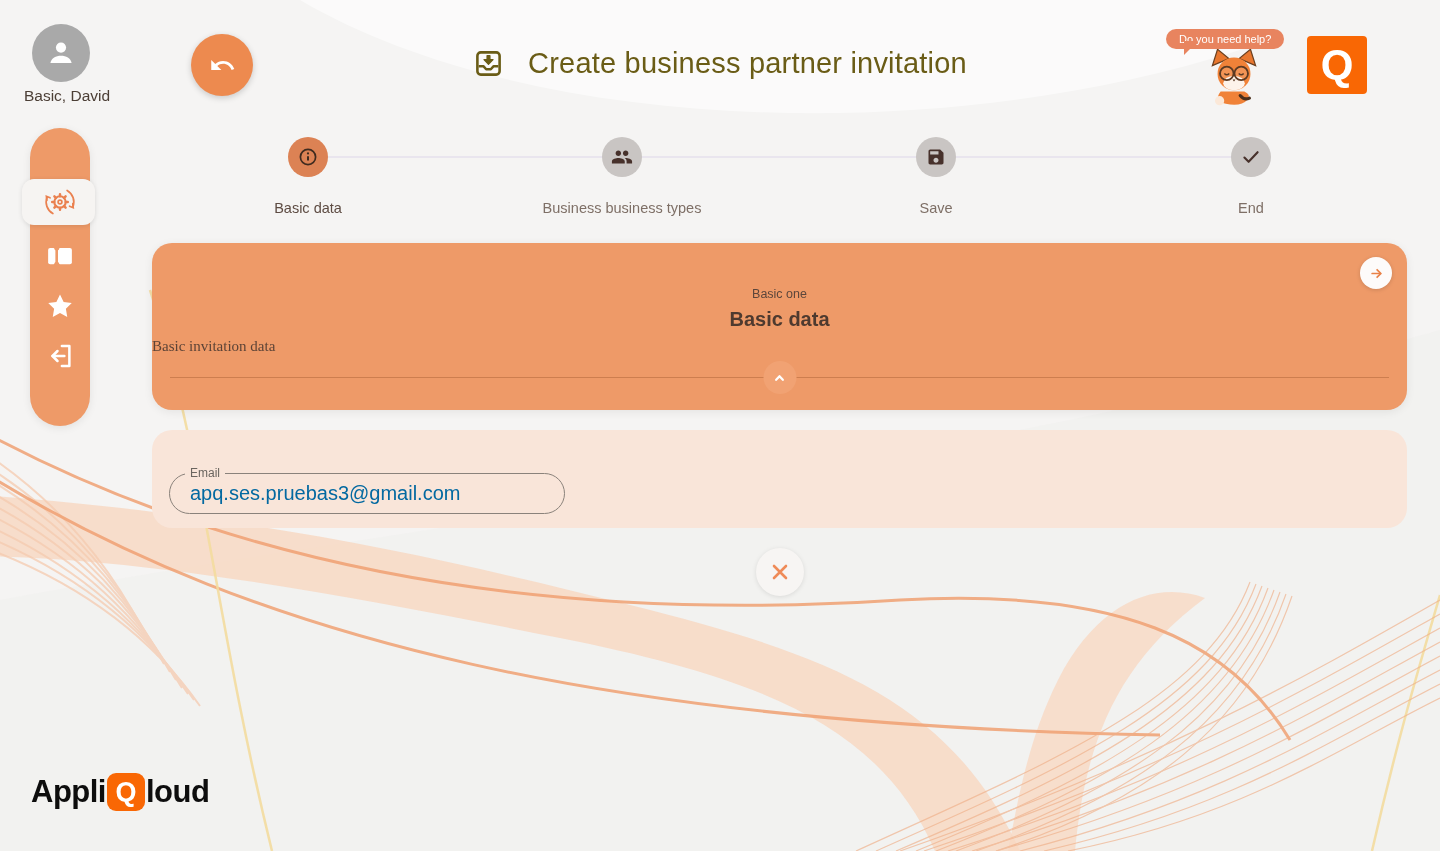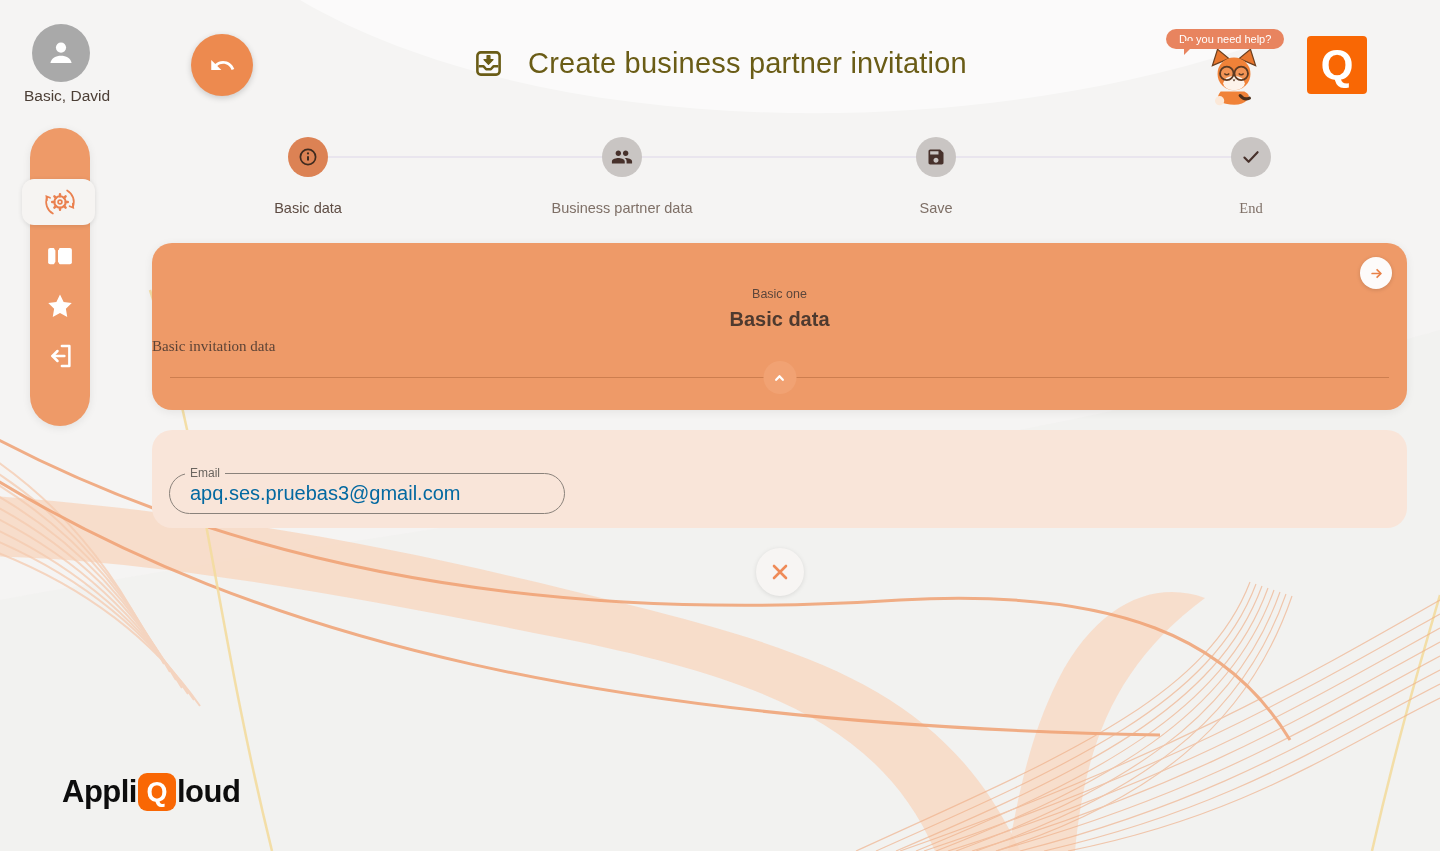--- a/index.html
+++ b/index.html
@@ -45,21 +45,21 @@
   
   .stepper{position:absolute;left:0;top:0;width:1440px;height:851px;z-index:1;pointer-events:none;}
   .step-line{position:absolute;left:308px;top:156px;width:943px;height:2px;background:var(--connector,#E9E5EE);}
   .step-circle{position:absolute;top:137px;width:40px;height:40px;border-radius:50%;
                display:flex;align-items:center;justify-content:center;pointer-events:auto;cursor:pointer;
                background:var(--step-inactive,#C9C5C3);}
   .step-circle.active{background:var(--accent-dark,#DC8254);}
   .sc-1{left:288px;} .sc-2{left:602px;} .sc-3{left:916px;} .sc-4{left:1231px;}
   .step-label{position:absolute;top:200px;text-align:center;font-size:14.5px;color:#7E6F66;}
   .step-label.active{color:#5D4B42;}
-  .sl-1{left:233px;width:150px;} .sl-2{left:512px;width:220px;} .sl-3{left:886px;width:100px;} .sl-4{left:1201px;width:100px;font-family:Liberation Serif, serif;}
+  .sl-1{left:233px;width:150px;} .sl-2{left:512px;width:220px;} .sl-3{left:886px;width:100px;} .sl-4{left:1201px;width:100px;}
 
   
   .step-card{position:absolute;left:152px;top:243px;width:1255px;height:167px;border-radius:20px;
              background:var(--accent,#EE9A68);z-index:2;box-shadow:0 2px 10px rgba(0,0,0,.07);}
   .step-card .small-label{margin-top:44px;text-align:center;font-size:12.5px;color:#5C463B;}
   .step-card .card-title{margin-top:7px;text-align:center;font-size:20px;font-weight:bold;color:#4E3A2F;}
   .step-card .card-sub{margin-top:7px;text-align:left;font-size:15px;color:#5C4336;font-family:Liberation Serif, serif;}
   .card-divider{position:absolute;left:18px;right:18px;top:134px;height:1px;background:rgba(130,62,24,.30);}
   .collapse-btn{position:absolute;left:50%;top:118px;transform:translateX(-50%);width:33px;height:33px;
                 border-radius:50%;background:#F1A273;display:flex;align-items:center;justify-content:center;cursor:pointer;}
@@ -77,21 +77,21 @@
   .email-field input{width:100%;height:100%;border:none;outline:none;background:transparent;
                padding:0 20px;font-size:20px;color:#0369a1;border-radius:28px;
                font-family:Liberation Sans, sans-serif;}
 
   
   .close-btn{position:absolute;left:756px;top:548px;width:48px;height:48px;border-radius:50%;
              background:#F7F5F3;display:flex;align-items:center;justify-content:center;z-index:2;
              box-shadow:0 1px 5px rgba(0,0,0,.10);cursor:pointer;}
 
   
-  .brand{position:absolute;left:31px;top:773px;display:flex;align-items:center;z-index:2;margin-left:31px;}
+  .brand{position:absolute;left:31px;top:773px;display:flex;align-items:center;z-index:2;}
   .brand .b-txt{font-size:31px;font-weight:800;color:#0d0d0d;letter-spacing:-.5px;}
   .brand .b-q{width:38px;height:38px;margin:0 1px;border-radius:9px;background:var(--brand,#F96704);
               display:flex;align-items:center;justify-content:center;}
   .brand .b-q span{color:#fff;font-size:27px;font-weight:800;line-height:1;}
 </style>
 </head>
 <body>
 
 <div id="app">
 
@@ -245,21 +245,21 @@
         <path fill="#47312B" d="M17 3H5c-1.11 0-2 .9-2 2v14c0 1.1.89 2 2 2h14c1.1 0 2-.9 2-2V7l-4-4zm-5 16c-1.66 0-3-1.34-3-3s1.34-3 3-3 3 1.34 3 3-1.34 3-3 3zm3-10H5V5h10v4z"></path>
       </svg>
     </div>
     <div class="step-circle sc-4">
       <svg width="22" height="22" viewBox="0 0 24 24" fill="none" stroke="#47312B" stroke-width="2.3" stroke-linecap="round" stroke-linejoin="round">
         <path d="M4.8 12.6l4.6 4.6L19.2 6.8"></path>
       </svg>
     </div>
 
     <div class="step-label active sl-1">Basic data</div>
-    <div class="step-label sl-2">Business partner data</div>
+    <div class="step-label sl-2">Business business types</div>
     <div class="step-label sl-3">Save</div>
     <div class="step-label sl-4">End</div>
   </div>
 
   <div class="step-card">
     <div class="small-label">Basic one</div>
     <div class="card-title">Basic data</div>
     <div class="card-sub">Basic invitation data</div>
     <div class="card-divider"></div>
     <div class="collapse-btn">

